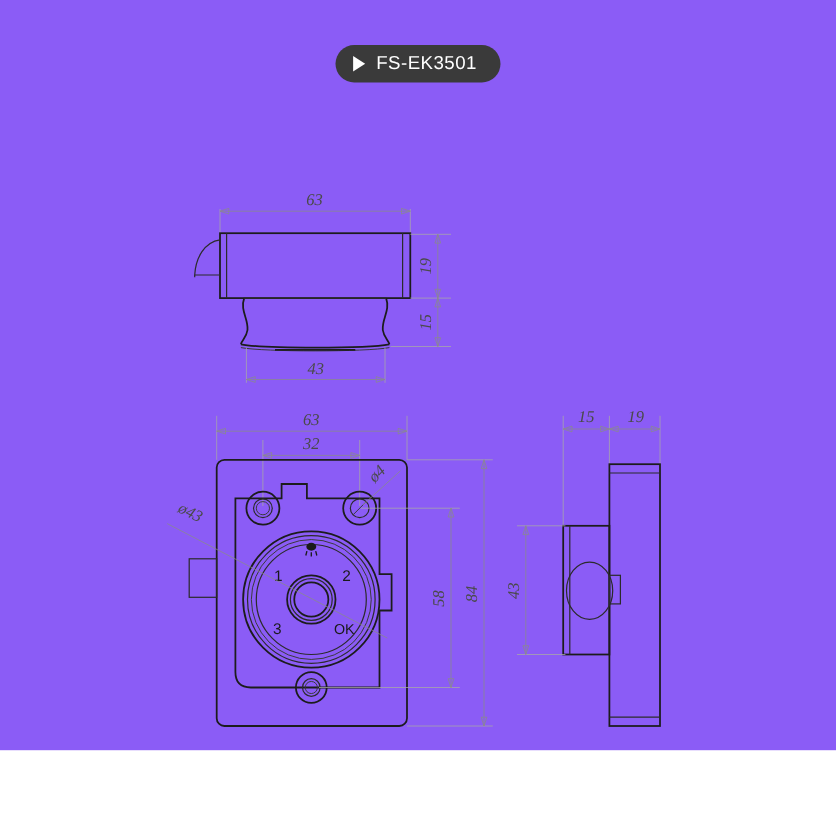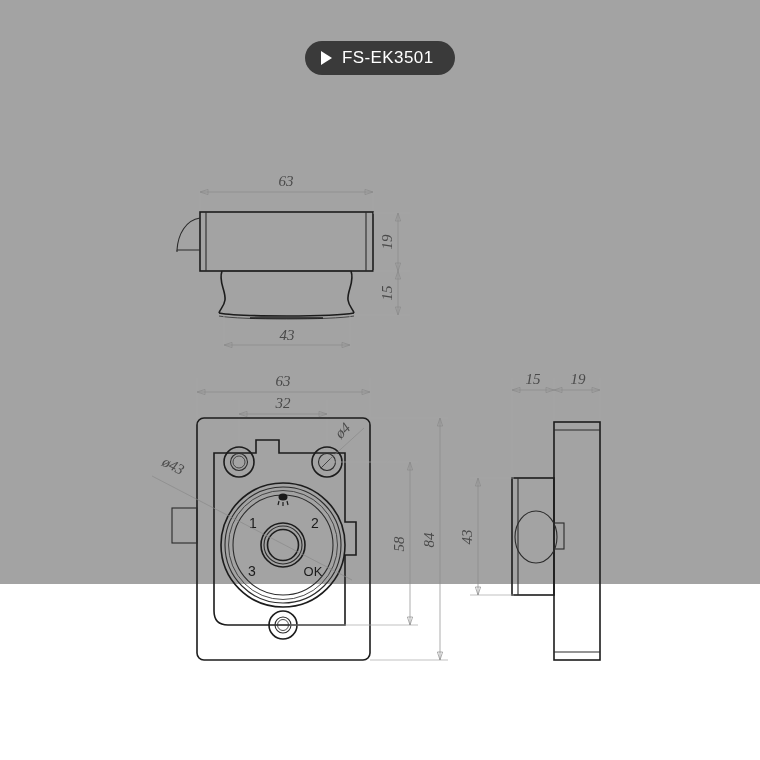--- a/index.html
+++ b/index.html
@@ -11,22 +11,22 @@
     width: 760px;
     height: 760px;
     font-family: "Liberation Sans", sans-serif;
     position: relative;
     overflow: hidden;
   }
   #page {
     position: absolute;
     left: 0; top: 0;
     width: 760px;
-    height: 584px;
-    background: #a3a3a3;
+    height: 682px;
+    background: #8b5cf6;
   }
   
   #badge {
     position: absolute;
     left: 305px;
     top: 41px;
     height: 34px;
     padding: 0 22px 0 16px;
     border-radius: 17px;
     background: #3a3a3a;

